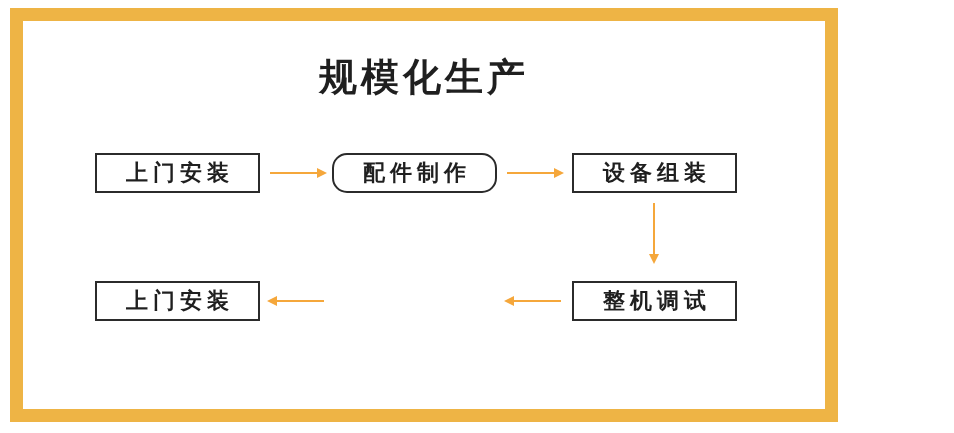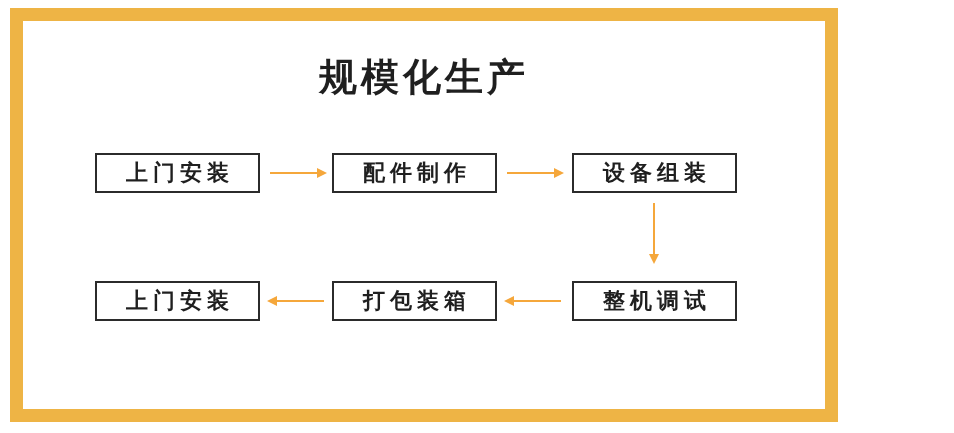--- a/index.html
+++ b/index.html
@@ -105,41 +105,38 @@
   <div class="frame"></div>
 
   <h1 class="title">规模化生产</h1>
 
   <div class="step-box" style="left:95px; top:153px;">
     <span class="step-label">上门安装</span>
   </div>
 
   <div class="arrow-right" style="left:270px; top:172px;"></div>
 
-  <div class="step-box" style="left:332px; top:153px;">
+  <div class="step-box" style="left:332px; top:153px;border-radius:15px;">
     <span class="step-label">配件制作</span>
   </div>
 
   <div class="arrow-right" style="left:507px; top:172px;"></div>
 
   <div class="step-box" style="left:572px; top:153px;">
     <span class="step-label">设备组装</span>
   </div>
 
   <div class="arrow-down" style="left:653px; top:203px;"></div>
 
   <div class="step-box" style="left:572px; top:281px;align-items:center;">
     <span class="step-label">整机调试</span>
   </div>
 
   <div class="arrow-left" style="left:513px; top:300px;"></div>
 
-  <div class="step-box" style="left:332px; top:281px;">
-    <span class="step-label">打包装箱</span>
-  </div>
 
   <div class="arrow-left" style="left:276px; top:300px;"></div>
 
   <div class="step-box" style="left:95px; top:281px;">
     <span class="step-label">上门安装</span>
   </div>
 
 </div>
 
 </body></html>

